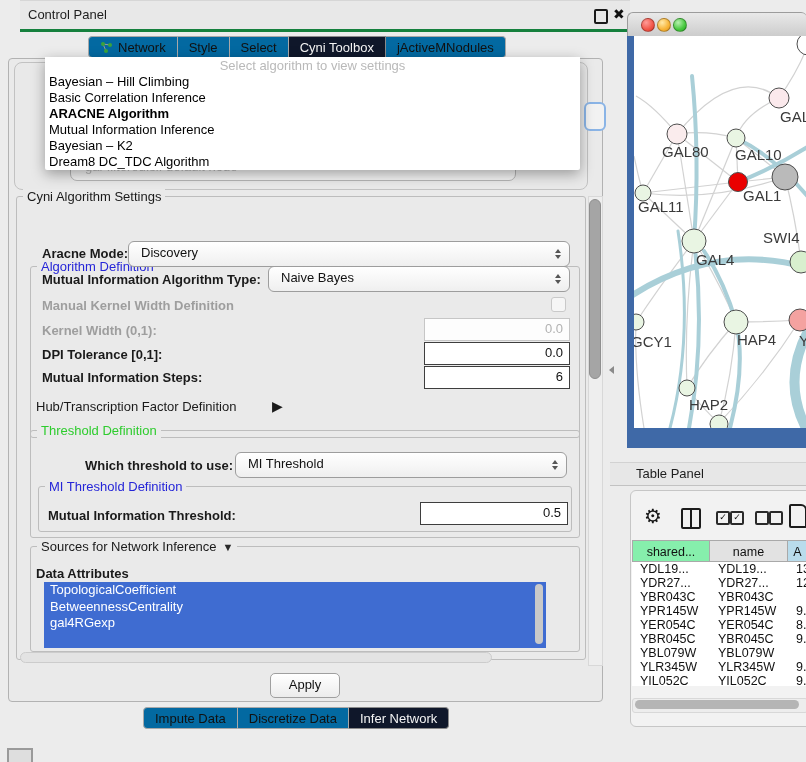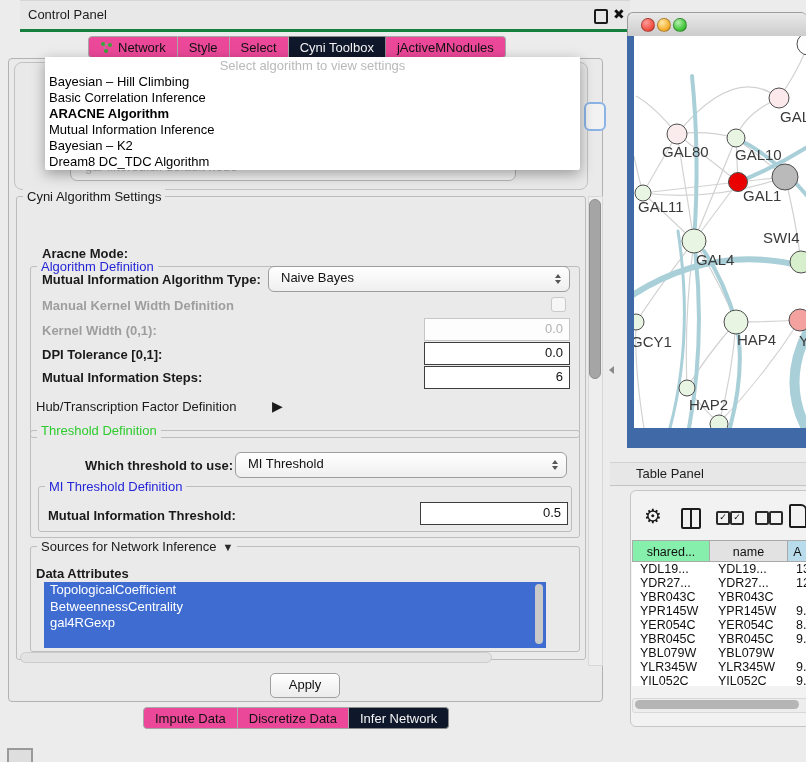--- a/index.html
+++ b/index.html
@@ -9,21 +9,21 @@
   
   .cp-titlebar{left:0;top:5;width:610px;height:28px;background:#e8e8e8;
     border-top:1px solid #d6d6d6;border-bottom:3px solid #15803d;margin-left:20px;}
   .cp-title{position:absolute;left:8px;top:6px;font-size:13px;color:#1d1d1d;}
   .float-box{position:absolute;left:574px;top:8px;width:10px;height:11px;border:2px solid #1a1a1a;border-radius:2px;}
   .close-x{position:absolute;left:593px;top:5px;font-size:14px;font-weight:bold;color:#111;}
   .content-frame{left:8px;top:58px;width:593px;height:642px;background:#eaeaea;
     border:1px solid #b2b2b2;border-radius:4px;}
   
   .seg{display:flex;height:22px;}
-  .seg-item{background:#ec4899;border:1px solid #a8a8a8;border-left:none;padding:0 11px;
+  .seg-item{background:#0369a1;border:1px solid #a8a8a8;border-left:none;padding:0 11px;
     line-height:21px;font-size:13px;color:#111;display:flex;align-items:center;gap:5px;white-space:nowrap;}
   .seg-item:first-child{border-left:1px solid #a8a8a8;border-radius:4px 0 0 4px;}
   .seg-item:last-child{border-radius:0 4px 4px 0;}
   .seg-item.sel{background:#0f172a;border-color:#8a8a8a;color:#f4f4f4;}
   
   .gb{position:absolute;border:1px solid #bdbdbd;border-radius:3px;}
   .gb-title{position:absolute;top:-8px;left:6px;background:#eaeaea;padding:0 4px;font-size:13px;}
   .t-blue{color:#2525d8;}
   .t-green{color:#2ecc2e;}
   .lbl{position:absolute;font-size:13px;}
@@ -115,20 +115,27 @@
   </div>
 
   <div class="gb" style="left:16px;top:196px;width:568px;height:462px;">
     <span class="gb-title">Cyni Algorithm Settings</span>
   </div>
 
   <div class="gb" style="left:30px;top:222px;width:548px;height:170px;margin-top:44px;">
     <span class="gb-title t-blue">Algorithm Definition</span>
   </div>
   <span class="lbl b" style="left:42px;top:246px;">Aracne Mode:</span>
+  <div class="combo" style="left:128px;top:241px;width:428px;height:24px;">
+    <span>Discovery</span>
+    <span class="spins">
+        <span class="tri-u"></span>
+        <span class="tri-d"></span>
+      </span>
+  </div>
   <span class="lbl b" style="left:42px;top:272px;">Mutual Information Algorithm Type:</span>
   <div class="combo" style="left:268px;top:266px;width:288px;height:24px;">
     <span>Naive Bayes</span>
     <span class="spins">
         <span class="tri-u"></span>
         <span class="tri-d"></span>
       </span>
   </div>
   <span class="lbl dis" style="left:42px;top:298px;">Manual Kernel Width Definition</span>
   <span class="checkbox" style="left:551px;top:297px;"></span>

